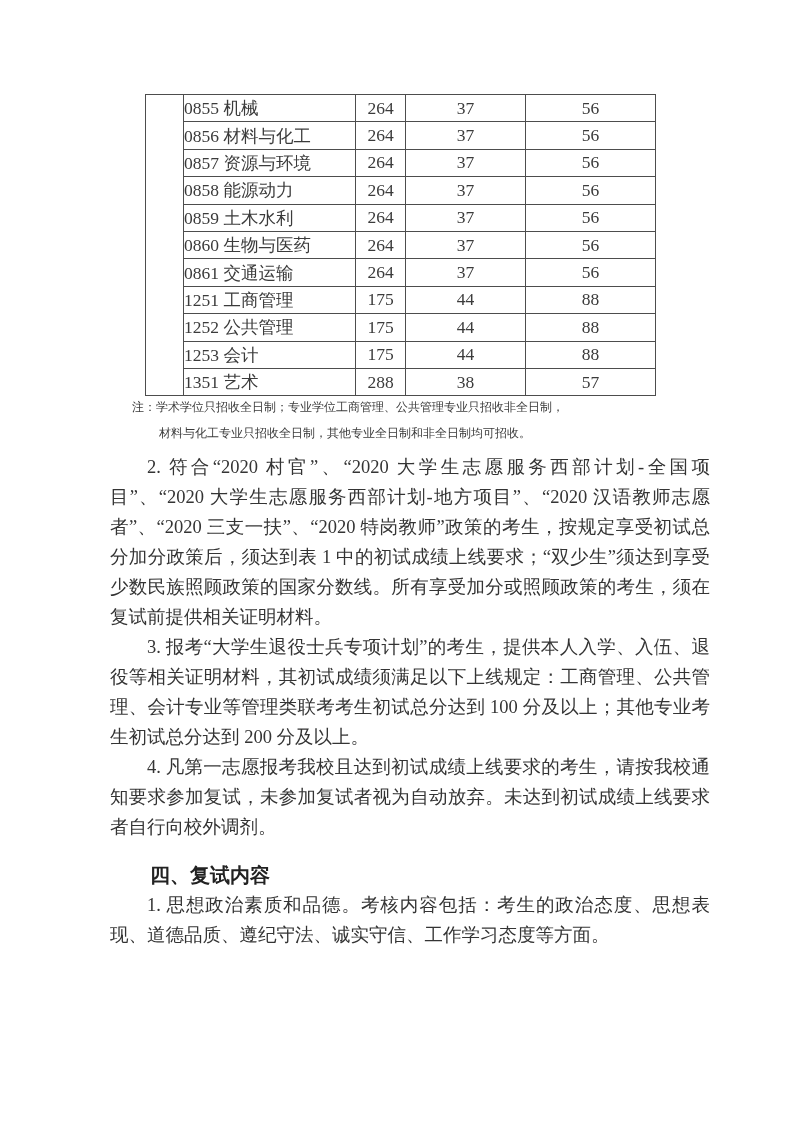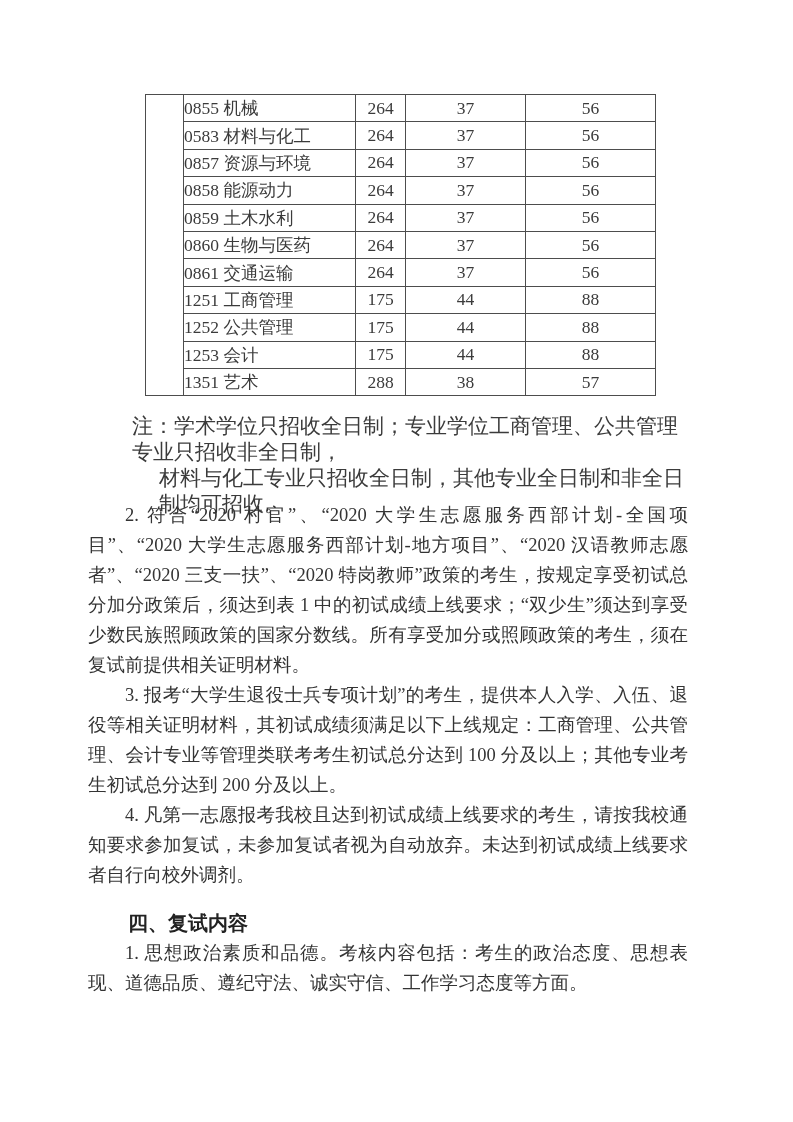--- a/index.html
+++ b/index.html
@@ -45,41 +45,40 @@
     text-align: center;
   }
   td.spanner-cell {
     background: #ffffff;
   }
 
   
   .note {
     position: absolute;
     left: 132px;
-    top: 413px;
+    top: 394px;
     width: 560px;
-    font-size: 21px;
+    font-size: 12px;
     line-height: 26px;
     color: #3b3b3b;
   }
   .note-line2 {
     margin-left: 27px;
   }
 
   
   .body-text {
     position: absolute;
-    left: 88px;
+    left: 110px;
     top: 452px;
     width: 600px;
     font-size: 18.5px;
     line-height: 30px;
     text-align: justify;
     color: #343434;
-    margin-top: 48px;
   }
   .body-text p {
     margin: 0;
     text-indent: 2em;
   }
   .section-heading {
     margin: 0;
     margin-top: 18px;
     text-indent: 2em;
     font-weight: bold;
@@ -106,21 +105,21 @@
       </colgroup>
       <tbody>
         <tr>
           <td class="spanner-cell" rowspan="11"></td>
           <td class="program-cell">0855 机械</td>
           <td class="score-cell">264</td>
           <td class="score-cell">37</td>
           <td class="score-cell">56</td>
         </tr>
         <tr>
-          <td class="program-cell">0583 材料与化工</td>
+          <td class="program-cell">0856 材料与化工</td>
           <td class="score-cell">264</td>
           <td class="score-cell">37</td>
           <td class="score-cell">56</td>
         </tr>
         <tr>
           <td class="program-cell">0857 资源与环境</td>
           <td class="score-cell">264</td>
           <td class="score-cell">37</td>
           <td class="score-cell">56</td>
         </tr>

